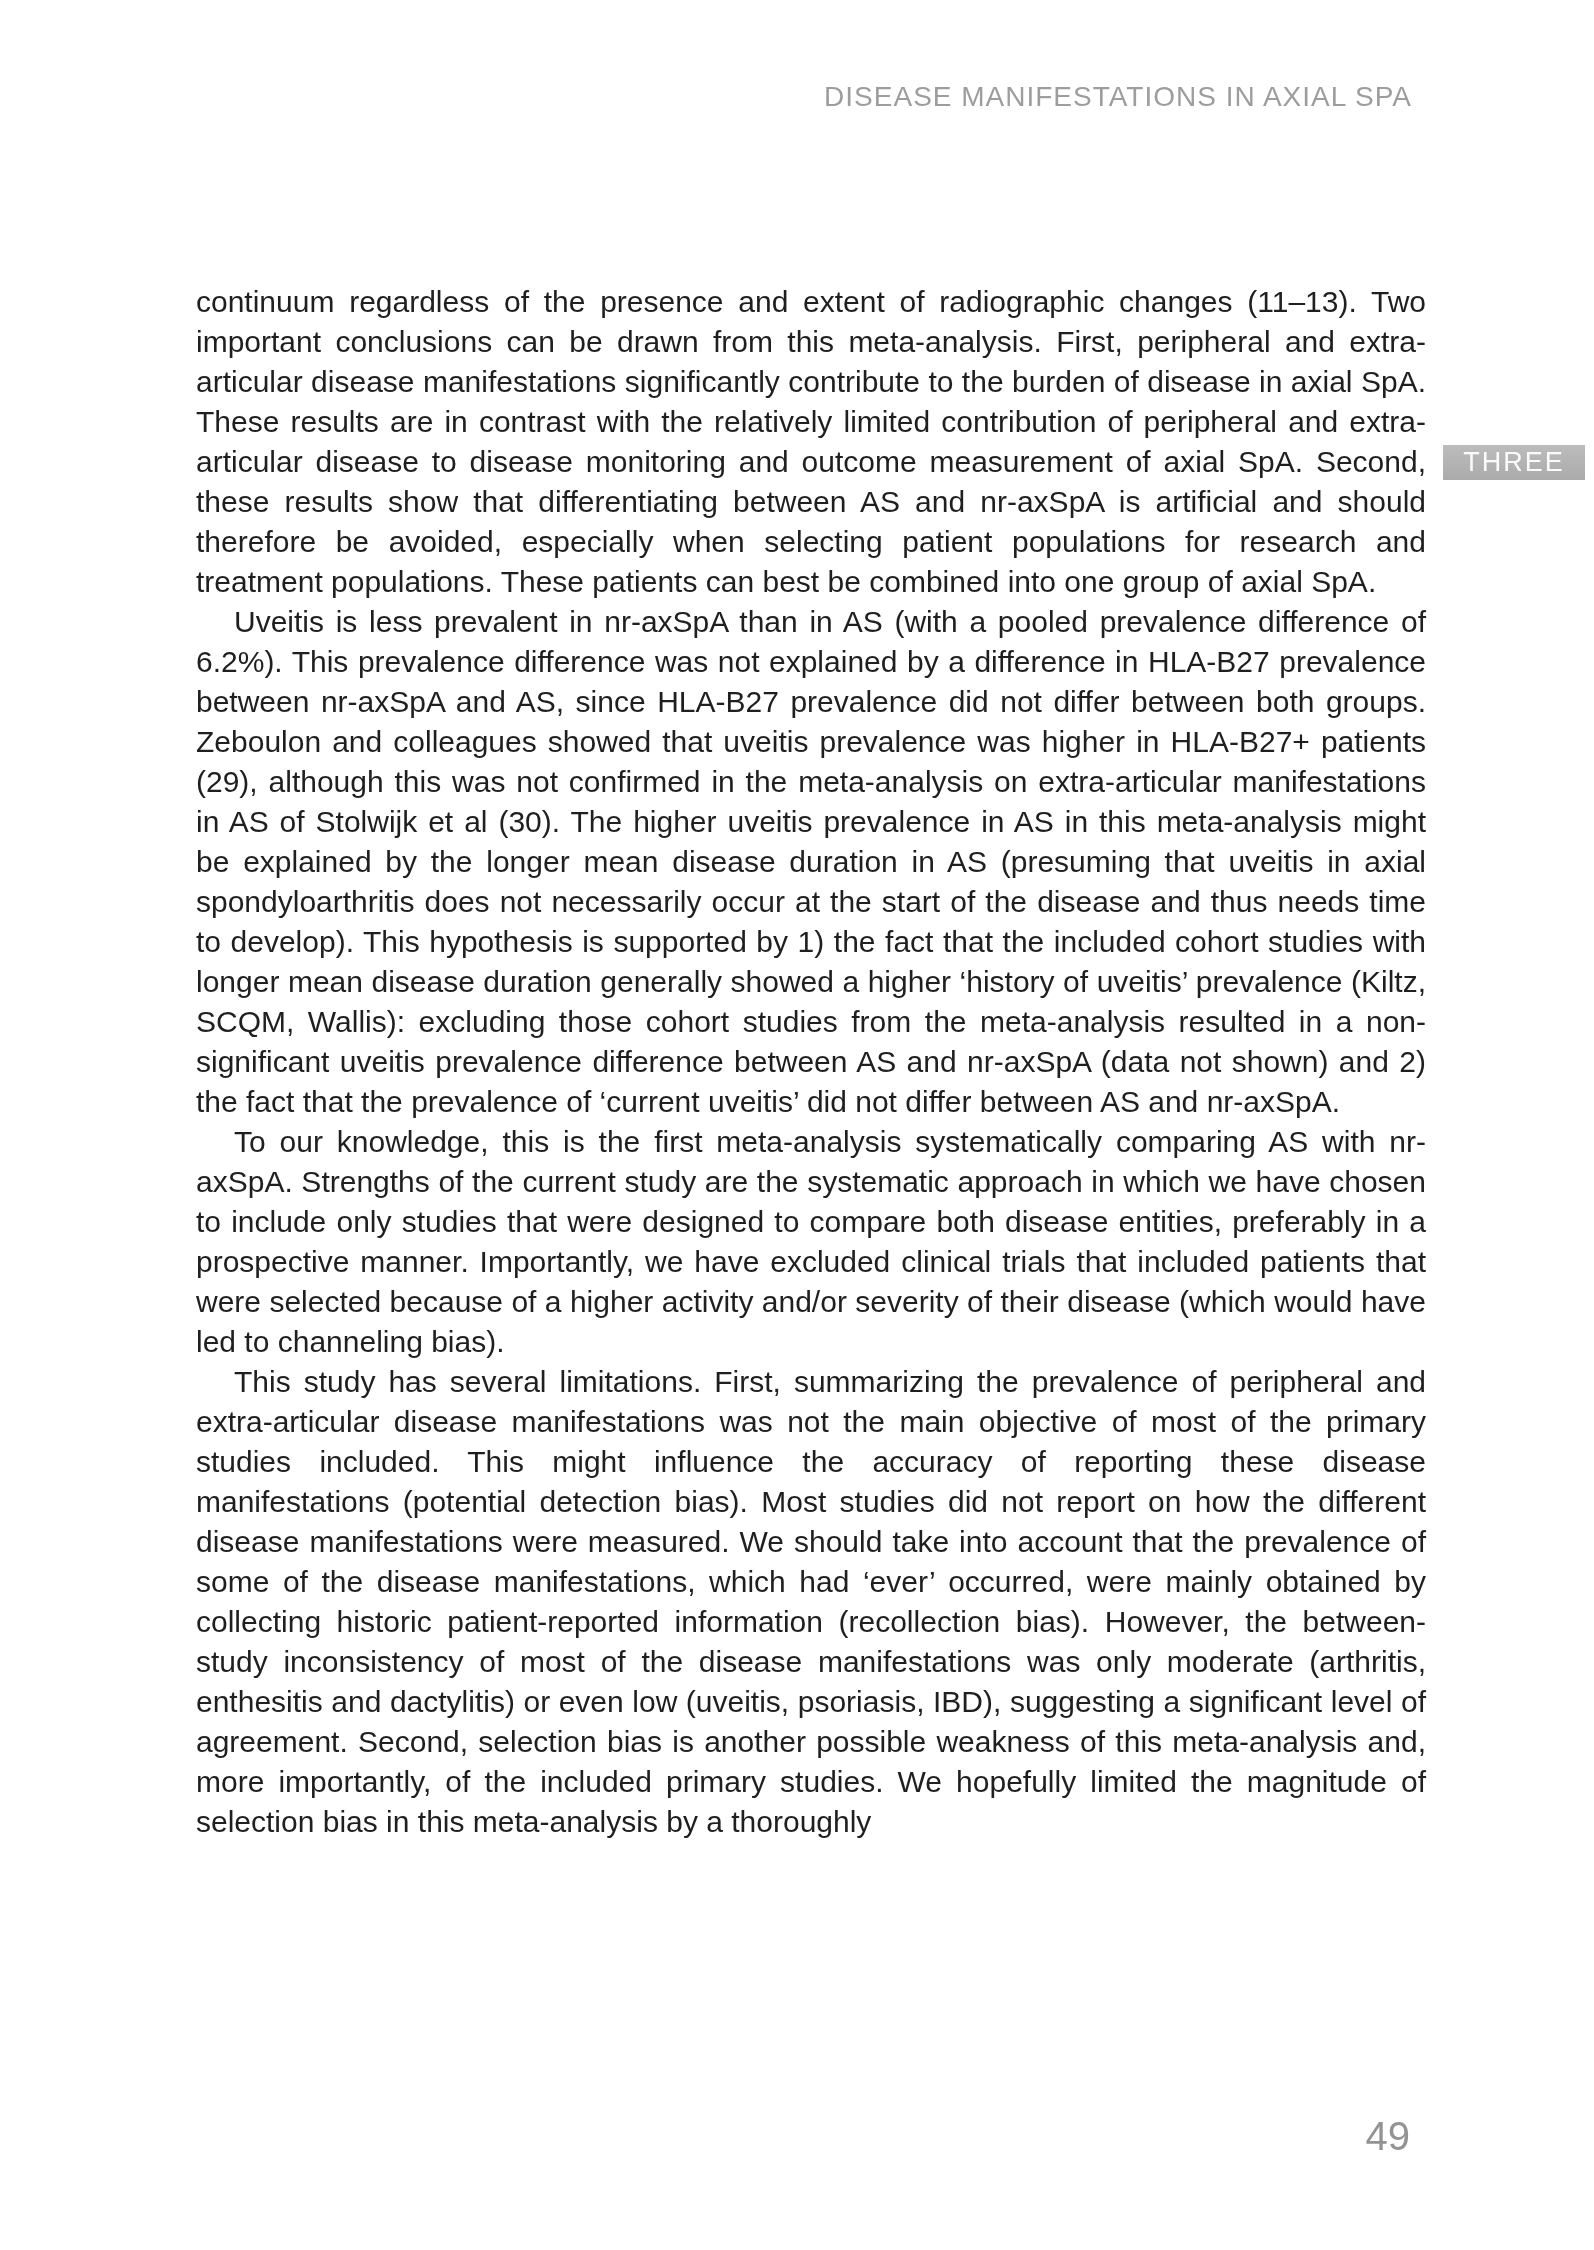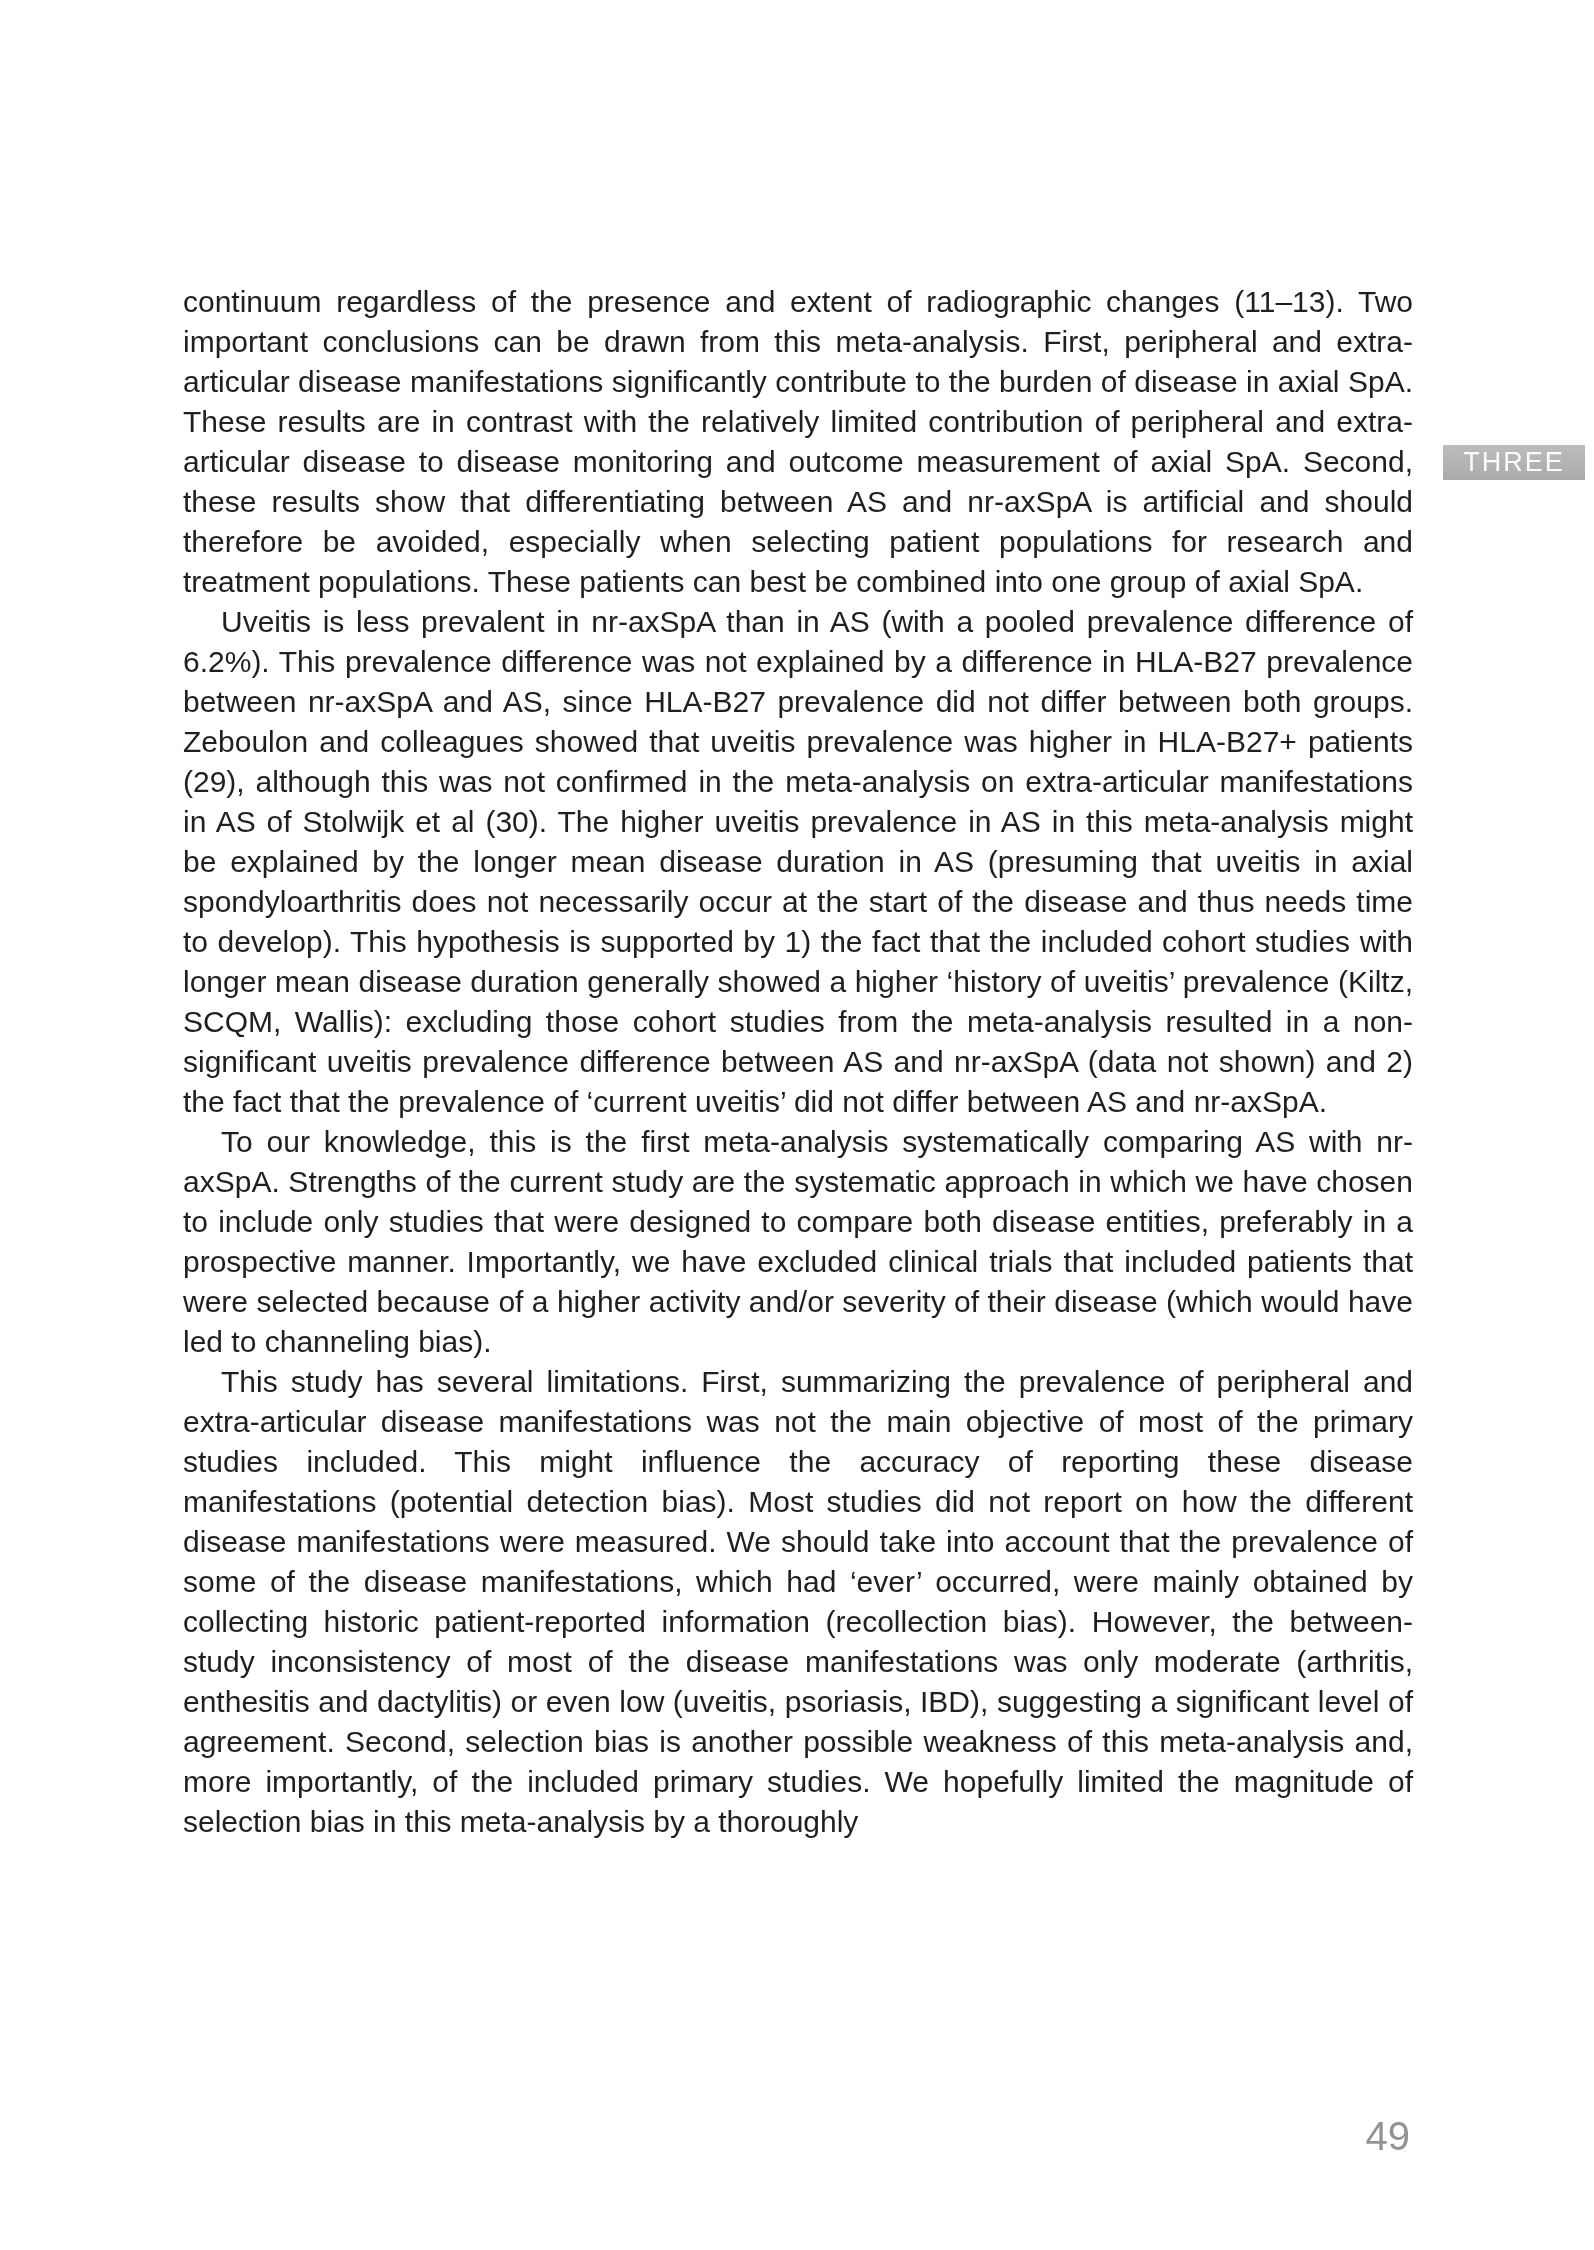--- a/index.html
+++ b/index.html
@@ -25,21 +25,21 @@
     right:182px;
     font-size:28px;
     line-height:34px;
     letter-spacing:1px;
     color:var(--header-text);
     font-weight:400;
     white-space:nowrap;
   }
   .body-text{
     position:absolute;
-    left:183px;
+    left:196px;
     top:282px;
     width:1230px;
     font-size:30px;
     line-height:40px;
     color:var(--body-text);
     text-align:justify;
     text-justify:inter-word;
   }
   .body-text p{margin:0;padding:0;}
   .body-text p.indent{text-indent:38px;}
@@ -67,20 +67,21 @@
     color:var(--page-number-text);
     font-weight:400;
     margin-top:28px;
   }
 </style>
 </head>
 <body>
 
 <div class="page">
 
+  <div class="running-header">DISEASE MANIFESTATIONS IN AXIAL SPA</div>
 
   <div class="chapter-tab">
     <span>THREE</span>
   </div>
 
   <div class="body-text">
     <p><span>continuum regardless of the presence and extent of radiographic changes (11–13). Two important conclusions can be drawn from this meta-analysis. First, peripheral and extra-articular disease manifestations significantly contribute to the burden of disease in axial SpA. These results are in contrast with the relatively limited contribution of peripheral and extra-articular disease to disease monitoring and outcome measurement of axial SpA. Second, these results show that differentiating between AS and nr-axSpA is artificial and should therefore be avoided, especially when selecting patient populations for research and treatment populations. These patients can best be combined into one group of axial SpA.</span></p>
     <p class="indent"><span>Uveitis is less prevalent in nr-axSpA than in AS (with a pooled prevalence difference of 6.2%). This prevalence difference was not explained by a difference in HLA-B27 prevalence between nr-axSpA and AS, since HLA-B27 prevalence did not differ between both groups. Zeboulon and colleagues showed that uveitis prevalence was higher in HLA-B27+ patients (29), although this was not confirmed in the meta-analysis on extra-articular manifestations in AS of Stolwijk </span><span class="italic">et al</span><span> (30). The higher uveitis prevalence in AS in this meta-analysis might be explained by the longer mean disease duration in AS (presuming that uveitis in axial spondyloarthritis does not necessarily occur at the start of the disease and thus needs time to develop). This hypothesis is supported by 1) the fact that the included cohort studies with longer mean disease duration generally showed a higher ‘history of uveitis’ prevalence (Kiltz, SCQM, Wallis): excluding those cohort studies from the meta-analysis resulted in a non-significant uveitis prevalence difference between AS and nr-axSpA (data not shown) and 2) the fact that the prevalence of ‘current uveitis’ did not differ between AS and nr-axSpA.</span></p>
     <p class="indent"><span>To our knowledge, this is the first meta-analysis systematically comparing AS with nr-axSpA. Strengths of the current study are the systematic approach in which we have chosen to include only studies that were designed to compare both disease entities, preferably in a prospective manner. Importantly, we have excluded clinical trials that included patients that were selected because of a higher activity and/or severity of their disease (which would have led to channeling bias).</span></p>
     <p class="indent"><span>This study has several limitations. First, summarizing the prevalence of peripheral and extra-articular disease manifestations was not the main objective of most of the primary studies included. This might influence the accuracy of reporting these disease manifestations (potential detection bias). Most studies did not report on how the different disease manifestations were measured. We should take into account that the prevalence of some of the disease manifestations, which had ‘ever’ occurred, were mainly obtained by collecting historic patient-reported information (recollection bias). However, the between-study inconsistency of most of the disease manifestations was only moderate (arthritis, enthesitis and dactylitis) or even low (uveitis, psoriasis, IBD), suggesting a significant level of agreement. Second, selection bias is another possible weakness of this meta-analysis and, more importantly, of the included primary studies. We hopefully limited the magnitude of selection bias in this meta-analysis by a thoroughly</span></p>

